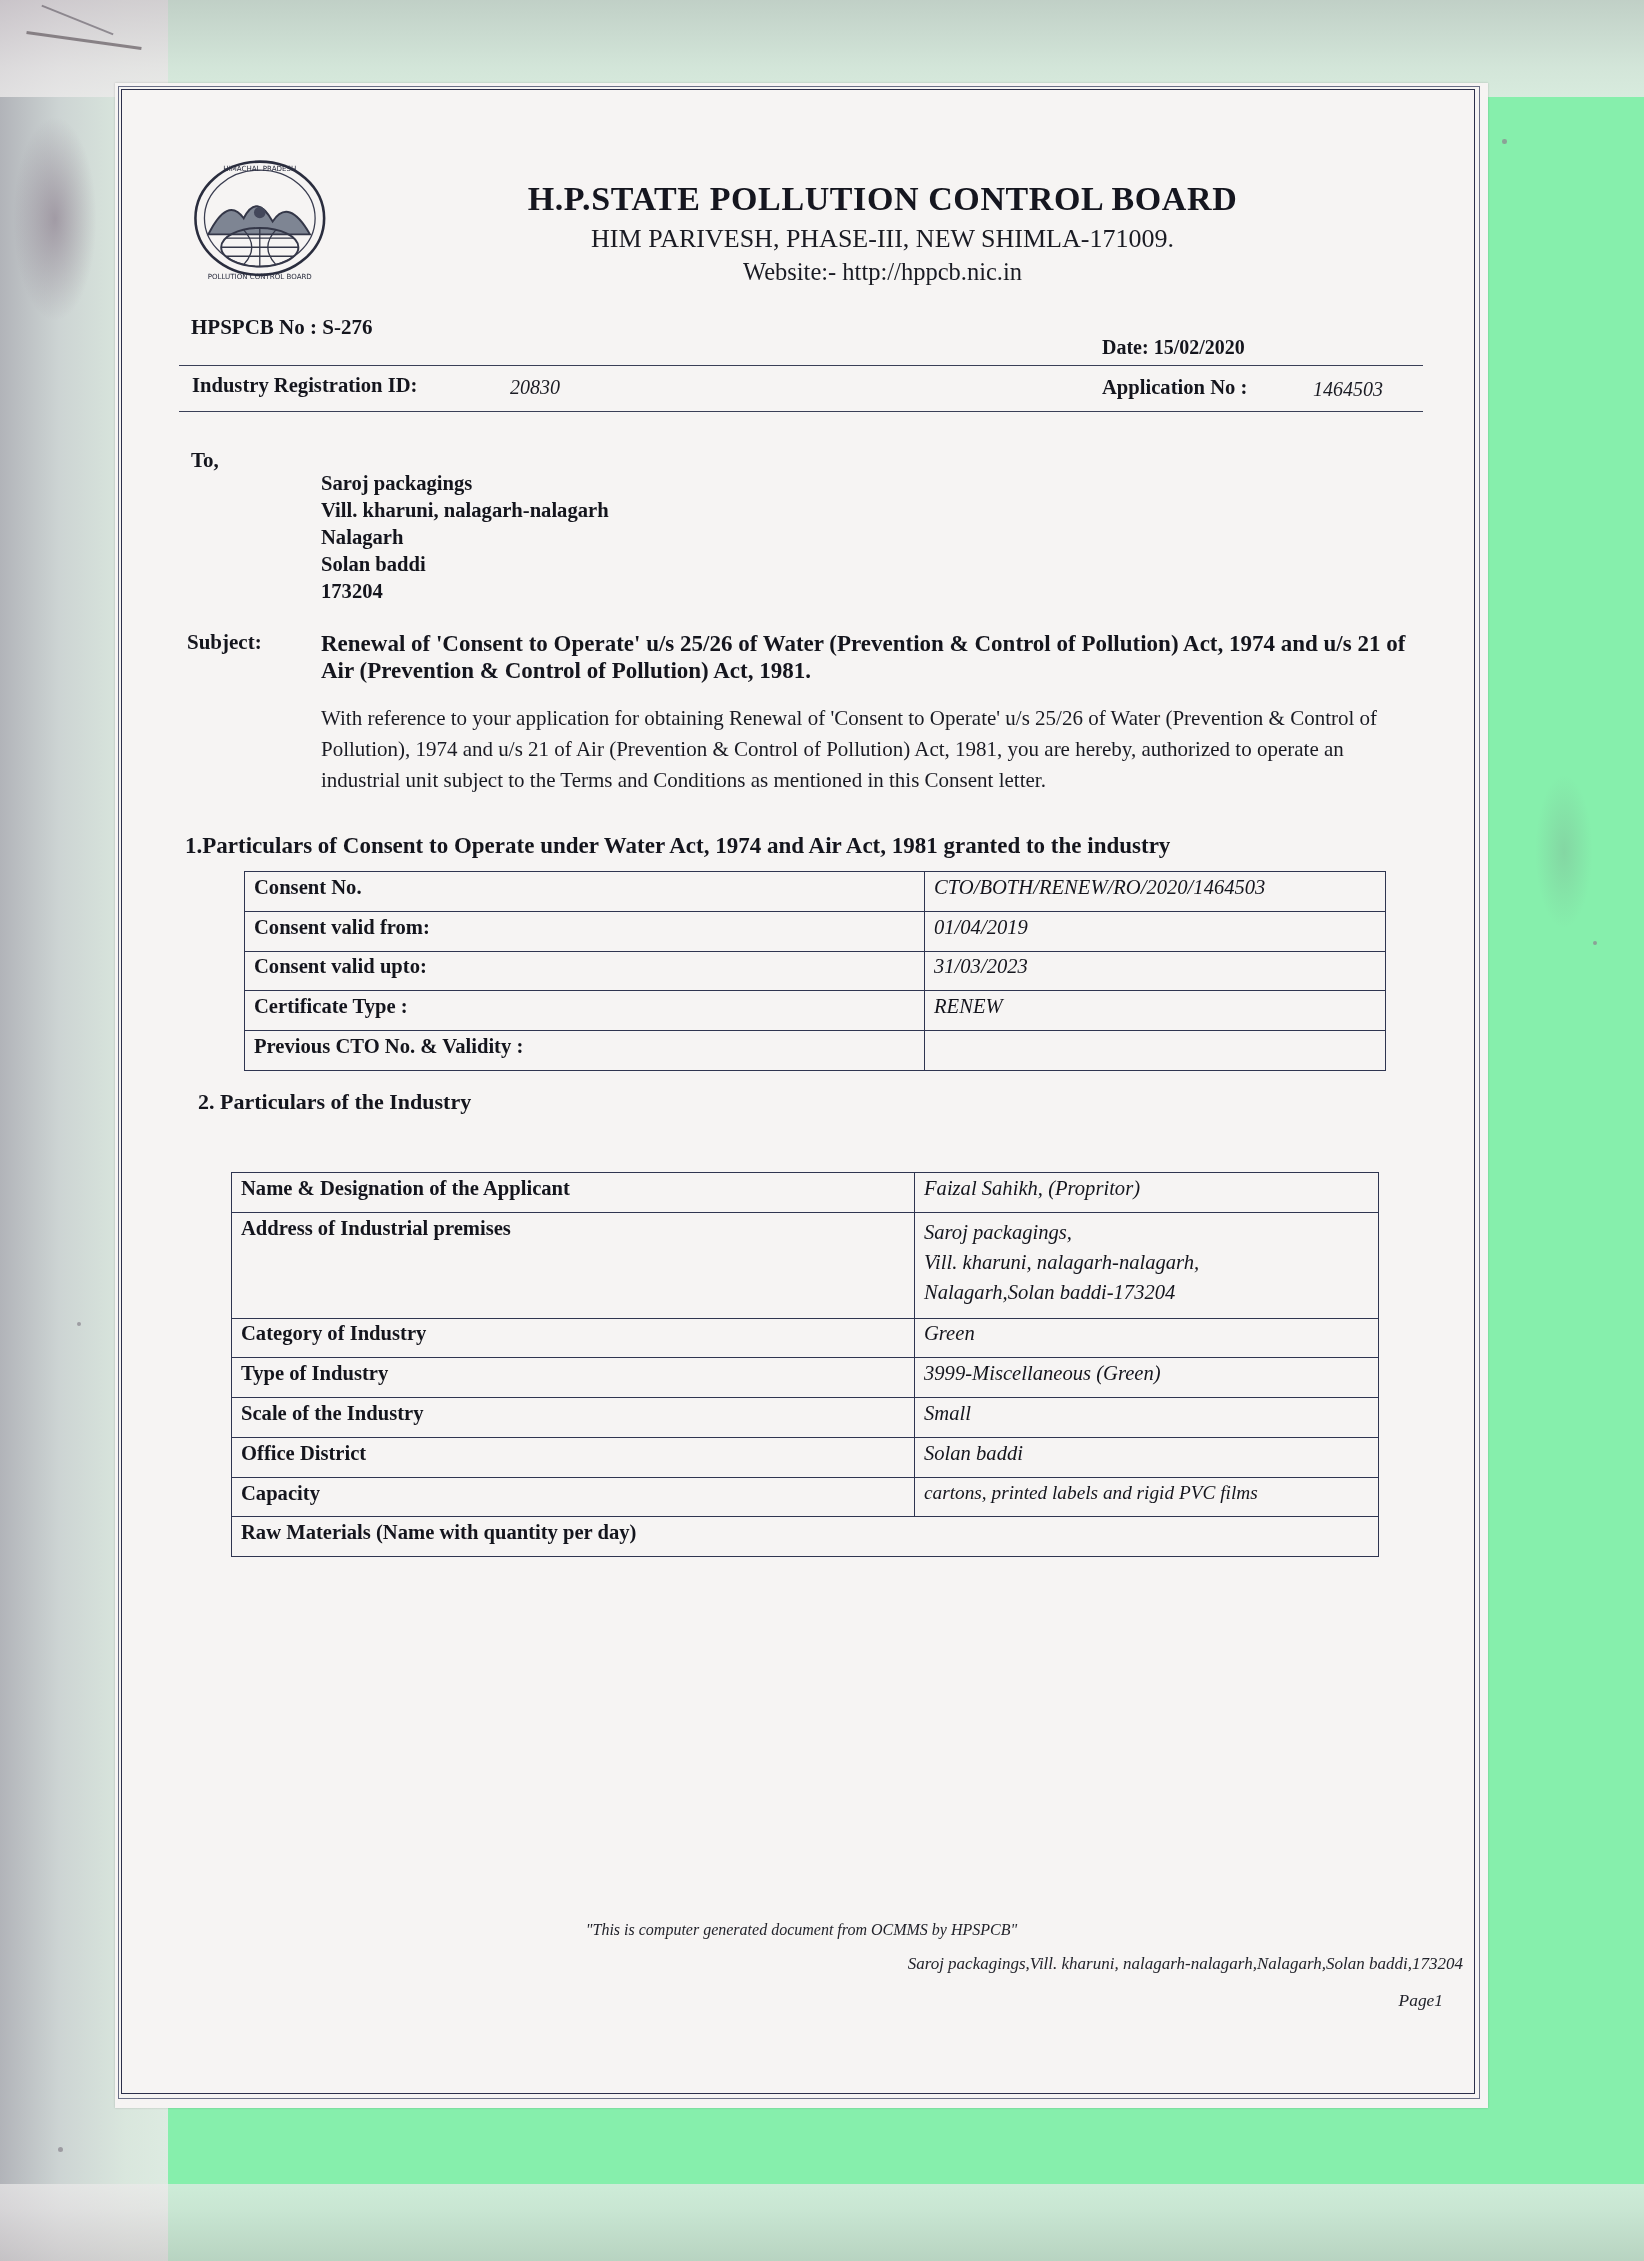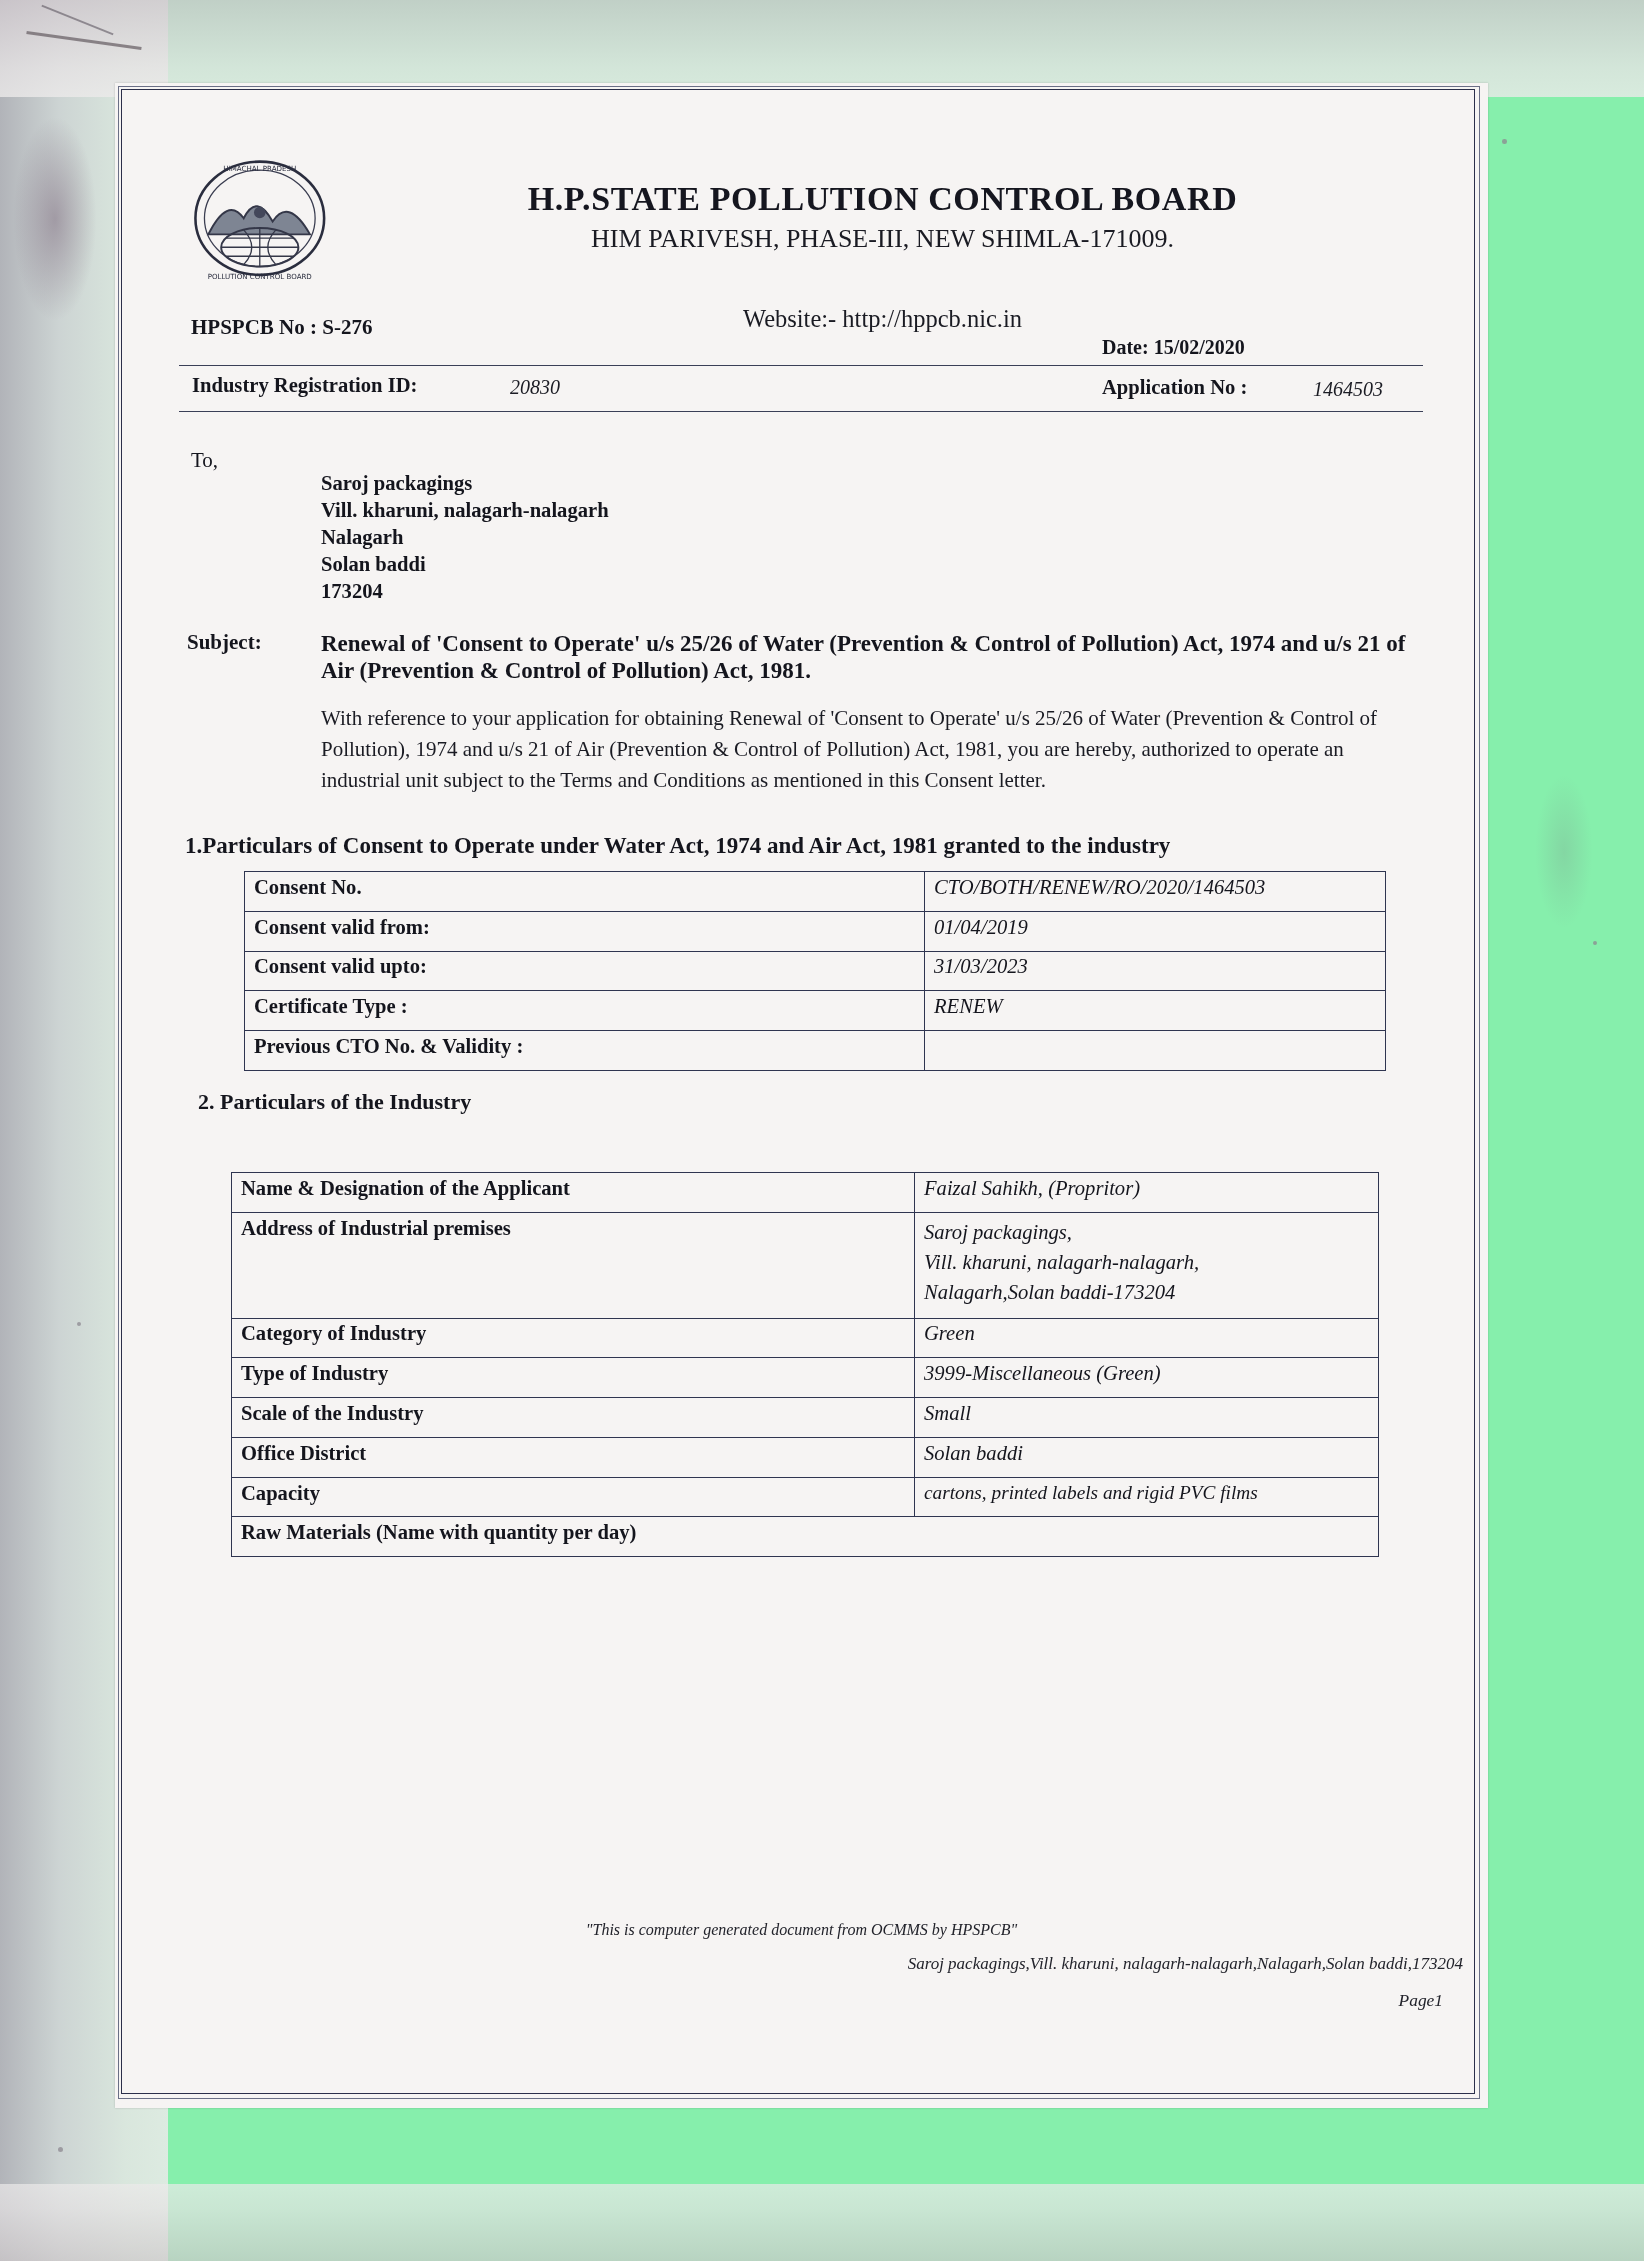--- a/index.html
+++ b/index.html
@@ -124,21 +124,20 @@
     color: #1a1b23;
   }
   .org-web {
     position: absolute;
     left: 245px;
     top: 175px;
     width: 1045px;
     text-align: center;
     font-size: 24.5px;
     color: #1a1b23;
-    margin-top: 47px;
   }
 
   .hpspcb-no {
     position: absolute;
     left: 76px;
     top: 232px;
     font-size: 21px;
     font-weight: bold;
     color: #14151d;
   }
@@ -197,21 +196,21 @@
     width: 1244px;
     height: 1.3px;
     background: #3a3f57;
   }
 
   .to-label {
     position: absolute;
     left: 76px;
     top: 365px;
     font-size: 21px;
-    font-weight: normal;
+    font-weight: bold;
     color: #14151d;
   }
   .addr-block {
     position: absolute;
     left: 206px;
     top: 387px;
     font-size: 20.6px;
     font-weight: bold;
     line-height: 27px;
     color: #14151d;

